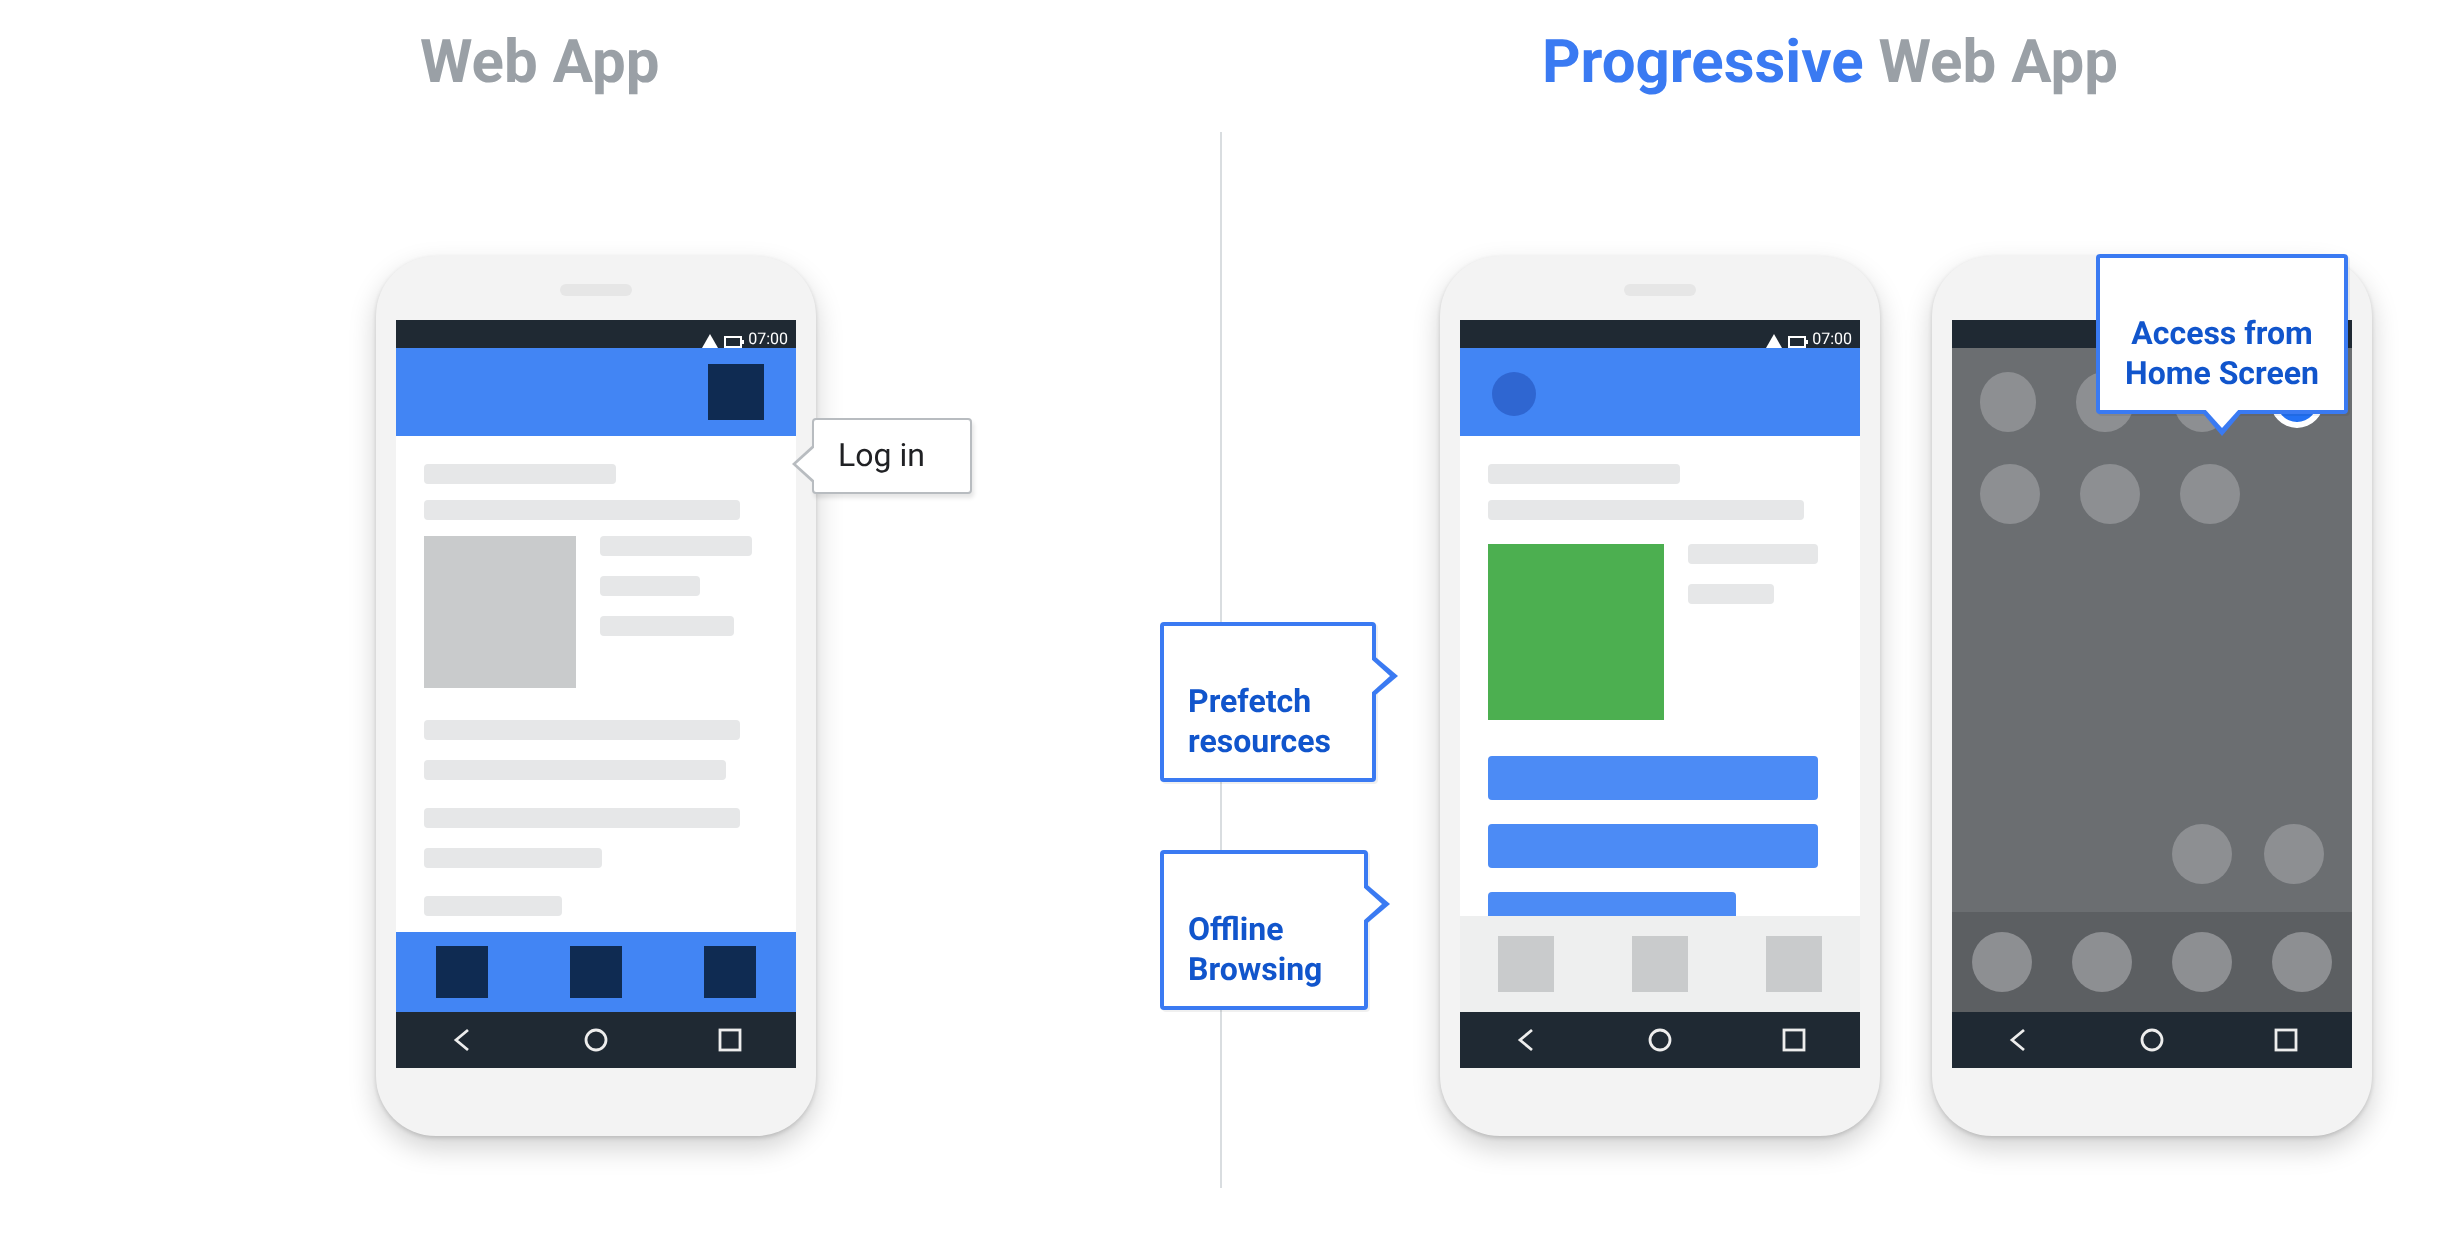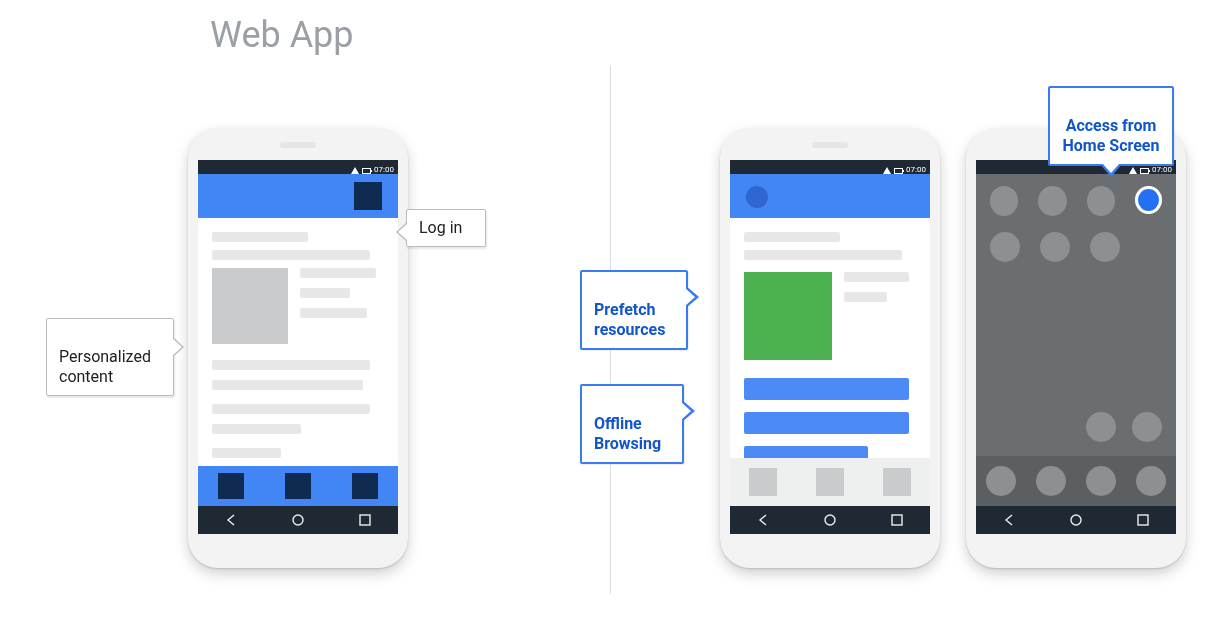--- a/index.html
+++ b/index.html
@@ -24,22 +24,22 @@
     position: absolute;
     left: 50%;
     top: 66px;
     bottom: 34px;
     width: 0;
     border-left: 1px solid #d9dde0;
   }
   .title {
     position: absolute;
     top: 14px;
-    font-size: 36px;
-    font-weight: 400;
+    font-size: 30px;
+    font-weight: 700;
     color: #9AA0A6;
     white-space: nowrap;
   }
   .title-left { left: 210px; }
   .title-right { left: 50%; transform: translateX(-50%); width: 610px; text-align: center; top:14px; }
   .title-right .accent { color: #3A7AF2; }
   
   .phone {
     position: absolute;
     width: 220px;
@@ -106,21 +106,21 @@
   .callout {
     position:absolute;
     background:#fff;
     font-size:16px;
     line-height:1.25;
     padding:8px 12px;
     border-radius:2px;
     box-shadow: 1px 1px 0 rgba(0,0,0,.06);
   }
   .callout.plain { border:1px solid #b8bcc0; color:#202124; box-shadow:1px 2px 2px rgba(0,0,0,.1);}
-  .callout.blue  { border:2px solid #3A7AF2; color:#1155CC; font-weight:700; }
+  .callout.blue  { border:2px solid #3A7AF2; color:#1155CC; font-weight:700;margin-top:41px; }
   
   .tail-left-plain::before{
     content:""; position:absolute; left:-11px; top:12px;
     border-top:10px solid transparent; border-bottom:10px solid transparent;
     border-right:11px solid #b8bcc0;
   }
   .tail-left-plain::after{
     content:""; position:absolute; left:-9px; top:13px;
     border-top:9px solid transparent; border-bottom:9px solid transparent;
     border-right:10px solid #fff;
@@ -211,29 +211,28 @@
           <svg>
               <rect x="2" y="2" width="10" height="10"></rect>
             </svg>
         </div>
       </div>
     </div>
 
     <div class="callout plain tail-left-plain" style="left:406px; top:166px; width:80px;margin-top:43px;">
       <span>Log in</span>
     </div>
-    <div class="callout plain tail-right-plain" style="left:46px; top:318px; width:128px; white-space:pre-line;">
-      <span>Personalized
-content</span>
-    </div>
   </div>
 
   <div class="divider"></div>
 
   <div class="col">
+    <div class="title title-right">
+      <span class="accent">Progressive</span><span> Web App</span>
+    </div>
 
     <div class="phone" style="left:110px; top:128px;">
       <div class="speaker"></div>
       <div class="screen">
         <div class="statusbar">
           <div class="tri"></div>
           <div class="bat"></div>
           <span>07:00</span>
         </div>
         <div class="pushbar">

